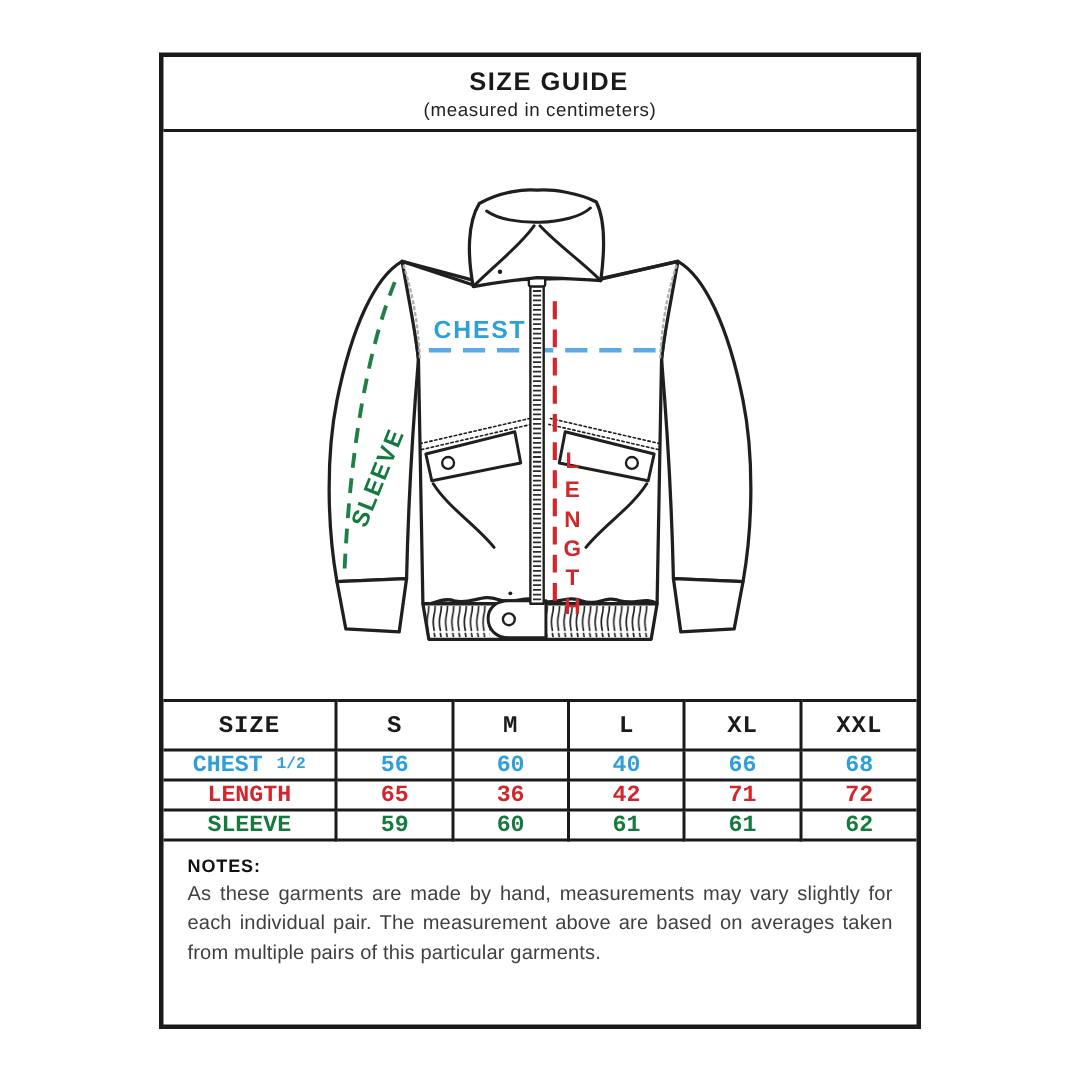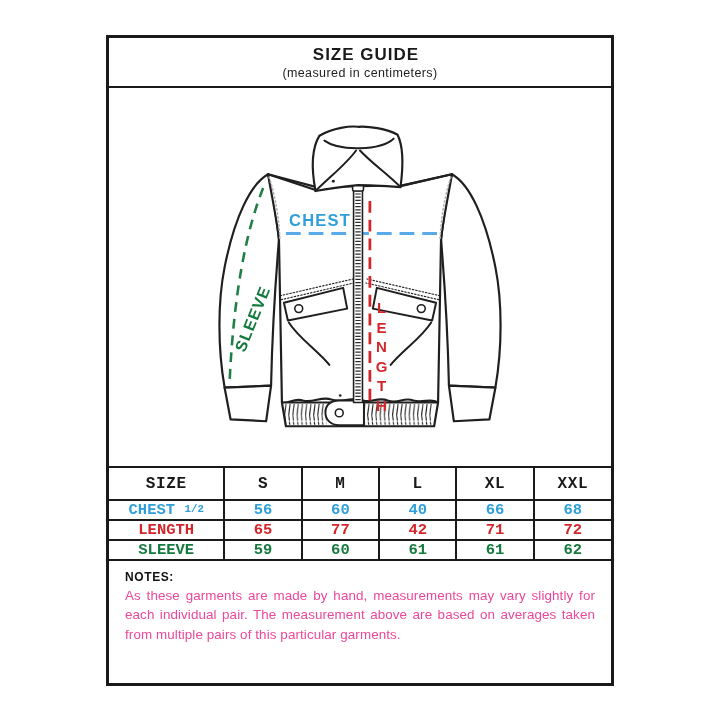--- a/index.html
+++ b/index.html
@@ -66,21 +66,21 @@
   .row-chest td{color:#2e9fd9;}
   .row-length td{color:#d3262b;}
   .row-sleeve td{color:#157a3e;}
   .frac{font-size:.7em;vertical-align:2px;}
   
   .notes{flex:1 1 auto;padding:9px 16px 0 16px;}
   .notes .notes-heading{
     font-size:12px;font-weight:700;letter-spacing:.6px;color:#111;margin:0 0 2px 0;
   }
   .notes .notes-body{
-    font-size:13.4px;line-height:1.45;color:#ec4899;margin:0;
+    font-size:13.4px;line-height:1.45;color:#404040;margin:0;
     text-align:justify;font-weight:400;letter-spacing:.1px;
   }
 </style>
 </head>
 <body>
 
 <div class="frame">
 
   <div class="hdr">
     <div class="title">SIZE GUIDE</div>
@@ -172,21 +172,21 @@
         <td><span>CHEST</span> <span class="frac">1/2</span></td>
         <td>56</td>
         <td>60</td>
         <td>40</td>
         <td>66</td>
         <td>68</td>
       </tr>
       <tr class="row-length">
         <td>LENGTH</td>
         <td>65</td>
-        <td>77</td>
+        <td>36</td>
         <td>42</td>
         <td>71</td>
         <td>72</td>
       </tr>
       <tr class="row-sleeve">
         <td>SLEEVE</td>
         <td>59</td>
         <td>60</td>
         <td>61</td>
         <td>61</td>

